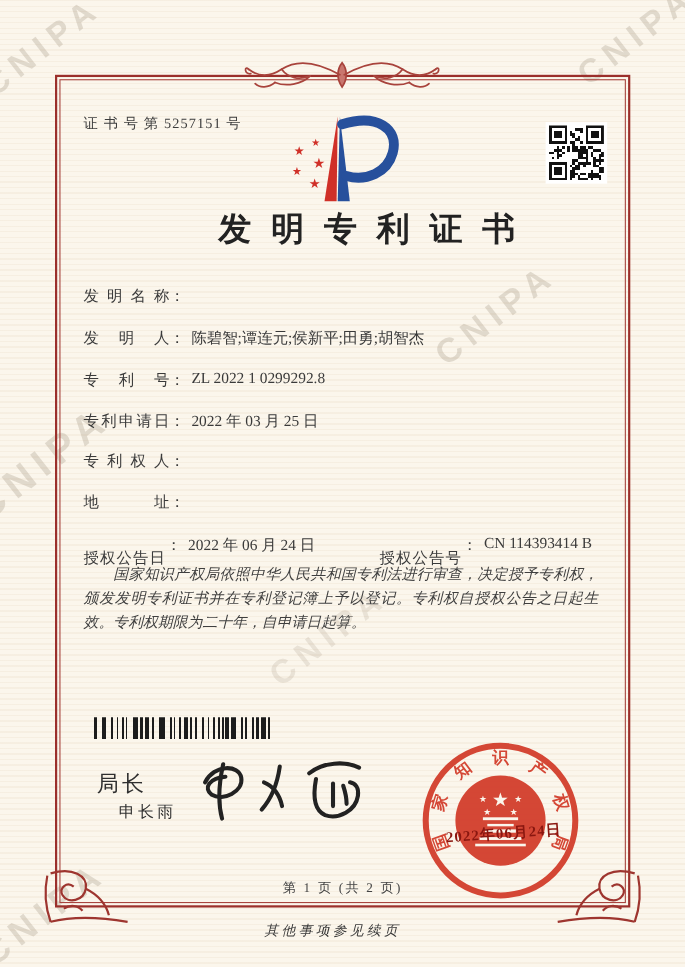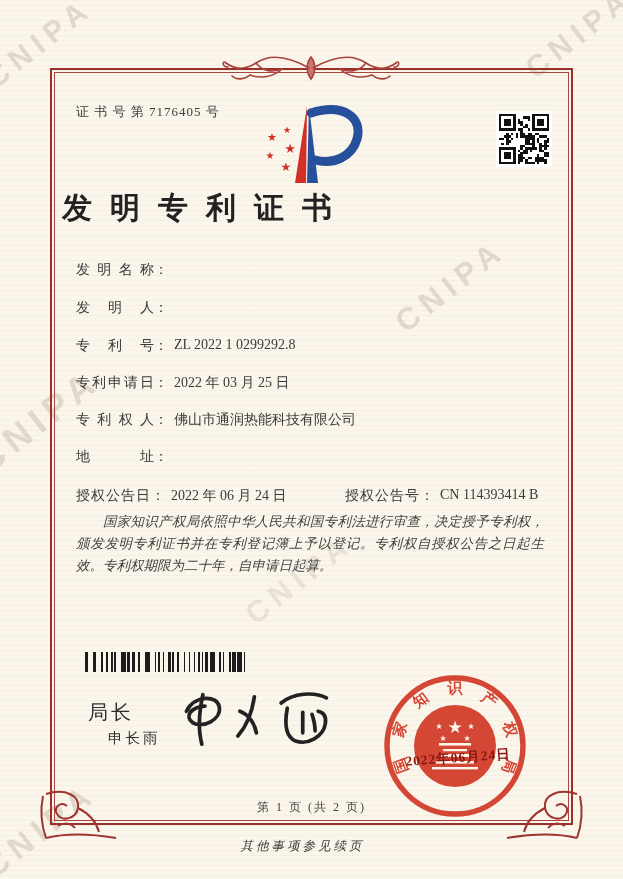--- a/index.html
+++ b/index.html
@@ -32,34 +32,34 @@
   .ornament-top { position:absolute; left:216px; top:50px; width:190px; height:38px; }
   .flourish { position:absolute; width:82px; height:56px; }
   .flourish.bl { left:36px; top:786px; }
   .flourish.br { left:505px; top:786px; transform:scaleX(-1); }
   
   .cert-no { position:absolute; left:76px; top:103px; font-size:13px;
              letter-spacing:1px; color:#3c3c3c; }
   .logo { position:absolute; left:243px; top:101px; width:140px; height:88px; }
   .qr { position:absolute; left:496px; top:111px; width:56px; height:56px; background:#fff; padding:3px; }
   .qr svg { width:100%; height:100%; display:block; }
-  .doc-title { position:absolute; left:0; right:0; top:188px; text-align:left;
+  .doc-title { position:absolute; left:0; right:0; top:188px; text-align:center;
                font-size:30px; font-weight:bold; color:#222;
                letter-spacing:18px; text-indent:18px;padding-left:44px; }
   
   .frow { position:absolute; left:76px; width:472px; font-size:14px; display:flex; }
   .f-label { display:flex; justify-content:space-between; width:78px; flex:none; color:#3a3a3a; }
   .f-colon { flex:none; margin-right:6px; }
   .f-value { color:#3a3a3a; }
   .r1{ top:261px; } .r2{ top:299px; } .r3{ top:337px; }
   .r4{ top:374px; } .r5{ top:411px; } .r6{ top:448px; }
   .r6 .f-value { width:348px; line-height:1.5; }
   .r7{ top:487px; }
   .grant-no-group { position:absolute; left:345px; top:487px; display:flex; font-size:14px; }
-  .g-label { letter-spacing:1px; }
+  .g-label { letter-spacing:1px;margin-top:12px; }
   
   .paras { position:absolute; left:76px; top:511px; width:468px;
            font-size:13.5px; line-height:1.62; text-align:justify;
            font-style:italic; color:#3f3f3f; }
   .paras p { text-indent:2em; margin-bottom:9px; }
   
   .barcode { position:absolute; left:85px; top:652px; width:162px; height:20px; }
   .barcode svg { width:100%; height:100%; display:block; }
   
   .sig-title { position:absolute; left:88px; top:699px; font-size:20px;
@@ -126,21 +126,21 @@
   <svg class="flourish br" viewBox="0 0 82 56">
     <g stroke="#9e352f" fill="none" stroke-width="2">
       <path d="M10,8 C30,2 44,10 42,22 C40,33 26,36 21,28 C17,21 25,15 31,20"></path>
       <path d="M42,22 C52,27 60,35 63,46"></path>
       <path d="M7,10 C4,25 5,38 10,52"></path>
       <path d="M10,52 C30,47 56,48 80,52"></path>
       <path d="M22,40 C28,36 35,37 39,42"></path>
     </g>
   </svg>
 
-  <div class="cert-no">证 书 号 第 7176405 号</div>
+  <div class="cert-no">证 书 号 第 5257151 号</div>
 
   <svg class="logo" viewBox="0 0 140 88">
     <g fill="#d03028">
       <text x="44" y="32" font-size="9" text-anchor="middle">★</text>
       <text x="29" y="40" font-size="11" text-anchor="middle">★</text>
       <text x="47" y="52" font-size="13" text-anchor="middle">★</text>
       <text x="27" y="58" font-size="10" text-anchor="middle">★</text>
       <text x="43" y="70" font-size="12" text-anchor="middle">★</text>
     </g>
     <path d="M64,5 L52,82 L63,82 Z" fill="#d03028"></path>
@@ -381,20 +381,21 @@
       </span>
       <span class="f-colon">：</span>
   </div>
   <div class="frow r2">
     <span class="f-label">
         <span>发</span>
         <span>明</span>
         <span>人</span>
       </span>
       <span class="f-colon">：</span>
+    <span class="f-value">陈碧智;谭连元;侯新平;田勇;胡智杰</span>
   </div>
   <div class="frow r3">
     <span class="f-label">
         <span>专</span>
         <span>利</span>
         <span>号</span>
       </span>
       <span class="f-colon">：</span>
     <span class="f-value">ZL 2022 1 0299292.8</span>
   </div>
@@ -410,21 +411,20 @@
     <span class="f-value">2022 年 03 月 25 日</span>
   </div>
   <div class="frow r5">
     <span class="f-label">
         <span>专</span>
         <span>利</span>
         <span>权</span>
         <span>人</span>
       </span>
       <span class="f-colon">：</span>
-    <span class="f-value">佛山市通润热能科技有限公司</span>
   </div>
   <div class="frow r6">
     <span class="f-label">
         <span>地</span>
         <span>址</span>
       </span>
       <span class="f-colon">：</span>
   </div>
   <div class="frow r7">
     <span class="g-label">授权公告日</span>

